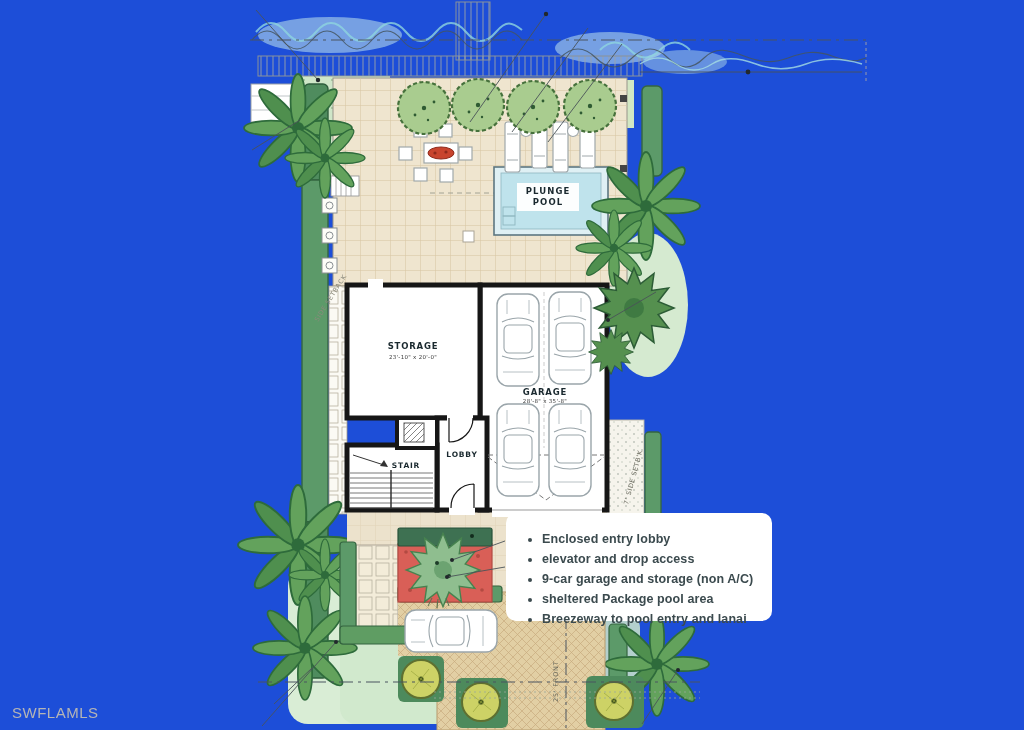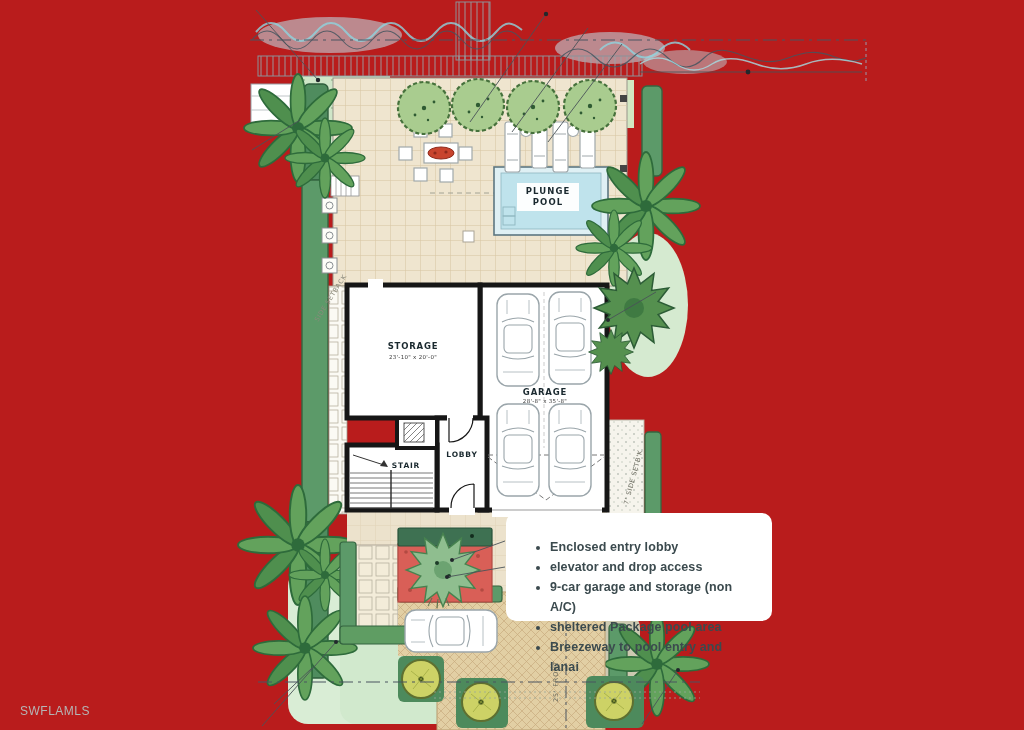--- a/index.html
+++ b/index.html
@@ -1,28 +1,28 @@
 <!DOCTYPE html>
 <html><head>
 <meta charset="utf-8">
 <style>
   html,body{margin:0;padding:0;background:#ffffff;}
   body{width:1024px;height:730px;overflow:hidden;font-family:"Liberation Sans",sans-serif;}
-  .stage{position:relative;width:1024px;height:730px;background:#b91c1c;}
+  .stage{position:relative;width:1024px;height:730px;background:#1d4ed8;}
   .stage > svg{position:absolute;left:0;top:0;}
   svg text{font-family:"DejaVu Sans",sans-serif;}
   .lbl{fill:#19282e;font-weight:bold;letter-spacing:1.1px;}
   .lbl-sm{fill:#19282e;font-weight:bold;letter-spacing:0.8px;}
   .dims{fill:#3a3a3a;letter-spacing:0.3px;}
   .setback{fill:#8b8a7c;letter-spacing:0.6px;}
   .note-card{position:absolute;left:506px;top:513px;width:266px;height:108px;background:#ffffff;
              border-radius:10px;box-sizing:border-box;padding:8px 8px 6px 4px;}
-  .note-card ul{margin:16px;padding:0 0 0 24px;list-style:disc;}
+  .note-card ul{margin:8px;padding:0 0 0 24px;list-style:disc;}
   .note-card li{font-size:12.5px;line-height:20px;color:#3b4a4e;font-weight:600;letter-spacing:0.1px;}
-  .watermark{position:absolute;left:20px;top:704px;font-size:12px;color:#b5b5b5;letter-spacing:0.5px;text-align:right;}
+  .watermark{position:absolute;left:12px;top:704px;font-size:15px;color:#b5b5b5;letter-spacing:0.5px;text-align:right;}
 </style>
 </head>
 <body>
 
 <div class="stage">
 
 <svg width="1024" height="730" viewBox="0 0 1024 730">
   <defs>
     <pattern id="grid" width="15" height="15" patternUnits="userSpaceOnUse">
       <path d="M15 0 H0 V15" fill="none" stroke="#d6c3a0" stroke-width="1"></path>

